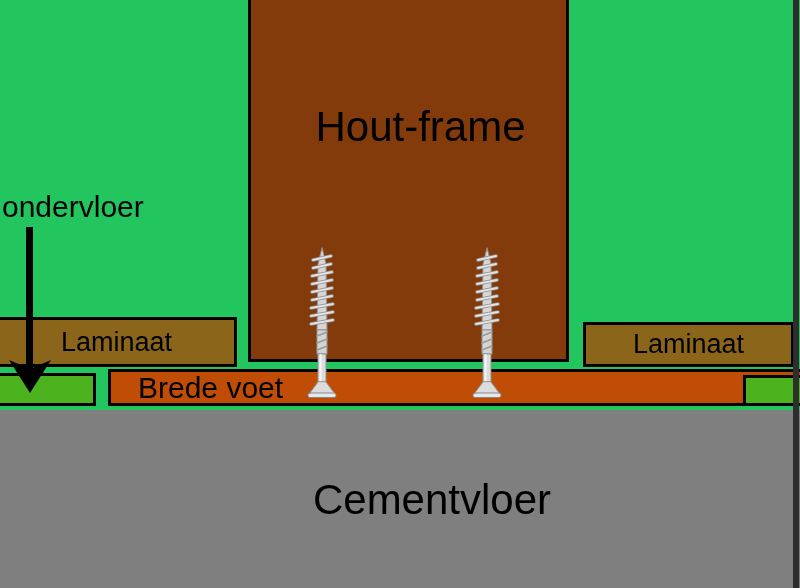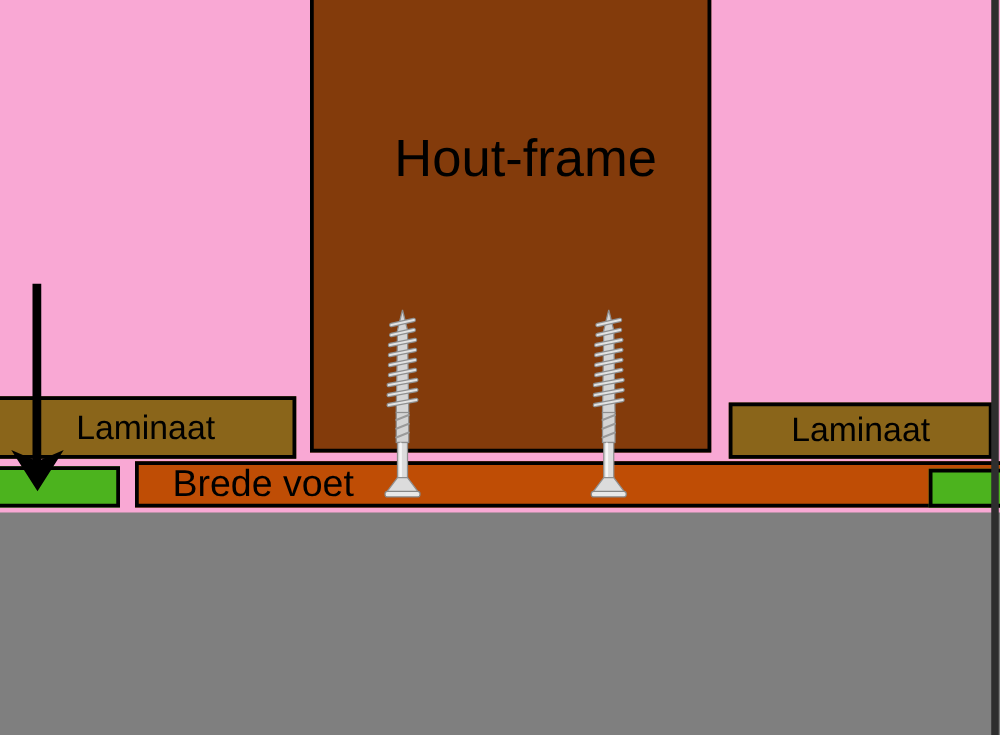--- a/index.html
+++ b/index.html
@@ -1,18 +1,18 @@
 <!DOCTYPE html>
 <html><head>
 <meta charset="utf-8">
 <style>
   html,body { margin:0; padding:0; background:#fff; }
   #canvas {
     position:relative; width:800px; height:588px;
-    background:#f9a8d4; overflow:hidden;
+    background:#22c55e; overflow:hidden;
     font-family:"Liberation Sans", sans-serif; color:#000;
   }
   .block { position:absolute; box-sizing:border-box; border:3px solid #000; }
   .lbl   { position:absolute; color:#000; white-space:nowrap; }
 
   
   #hout-frame { left:248px; top:-4px; width:321px; height:366px; background:#833B0B; }
   #hout-frame-label { left:0; right:0; top:104px; text-align:center;
                       font-size:42px; transform:translateX(12px); }
 
@@ -67,21 +67,23 @@
   </div>
 
   <div class="block" id="brede-voet">
     <div class="lbl" id="brede-voet-label">Brede voet</div>
   </div>
 
   <div class="block" id="ondervloer-left"></div>
   <div class="block" id="ondervloer-right"></div>
 
   <div id="cementvloer"></div>
+  <div class="lbl" id="cementvloer-label">Cementvloer</div>
 
+  <div class="lbl" id="ondervloer-callout">ondervloer</div>
   <svg id="ondervloer-arrow" width="60" height="175" viewBox="0 0 60 175">
     <rect x="26" y="5" width="7" height="144" fill="#000"></rect>
     <polygon points="30,171 9,138 30,147 51,138" fill="#000"></polygon>
   </svg>
 
   <svg class="screw" id="screw-left" width="40" height="155" viewBox="0 0 40 155">
     <g stroke-linecap="round">
       <polygon points="20,4 16,20 15,86 25,86 24,20" fill="#d6d6d6" stroke="#8f8f8f" stroke-width="1"></polygon>
       <g>
         <path d="M11,16 L29,12" stroke="#8f8f8f" stroke-width="3.6"></path>

